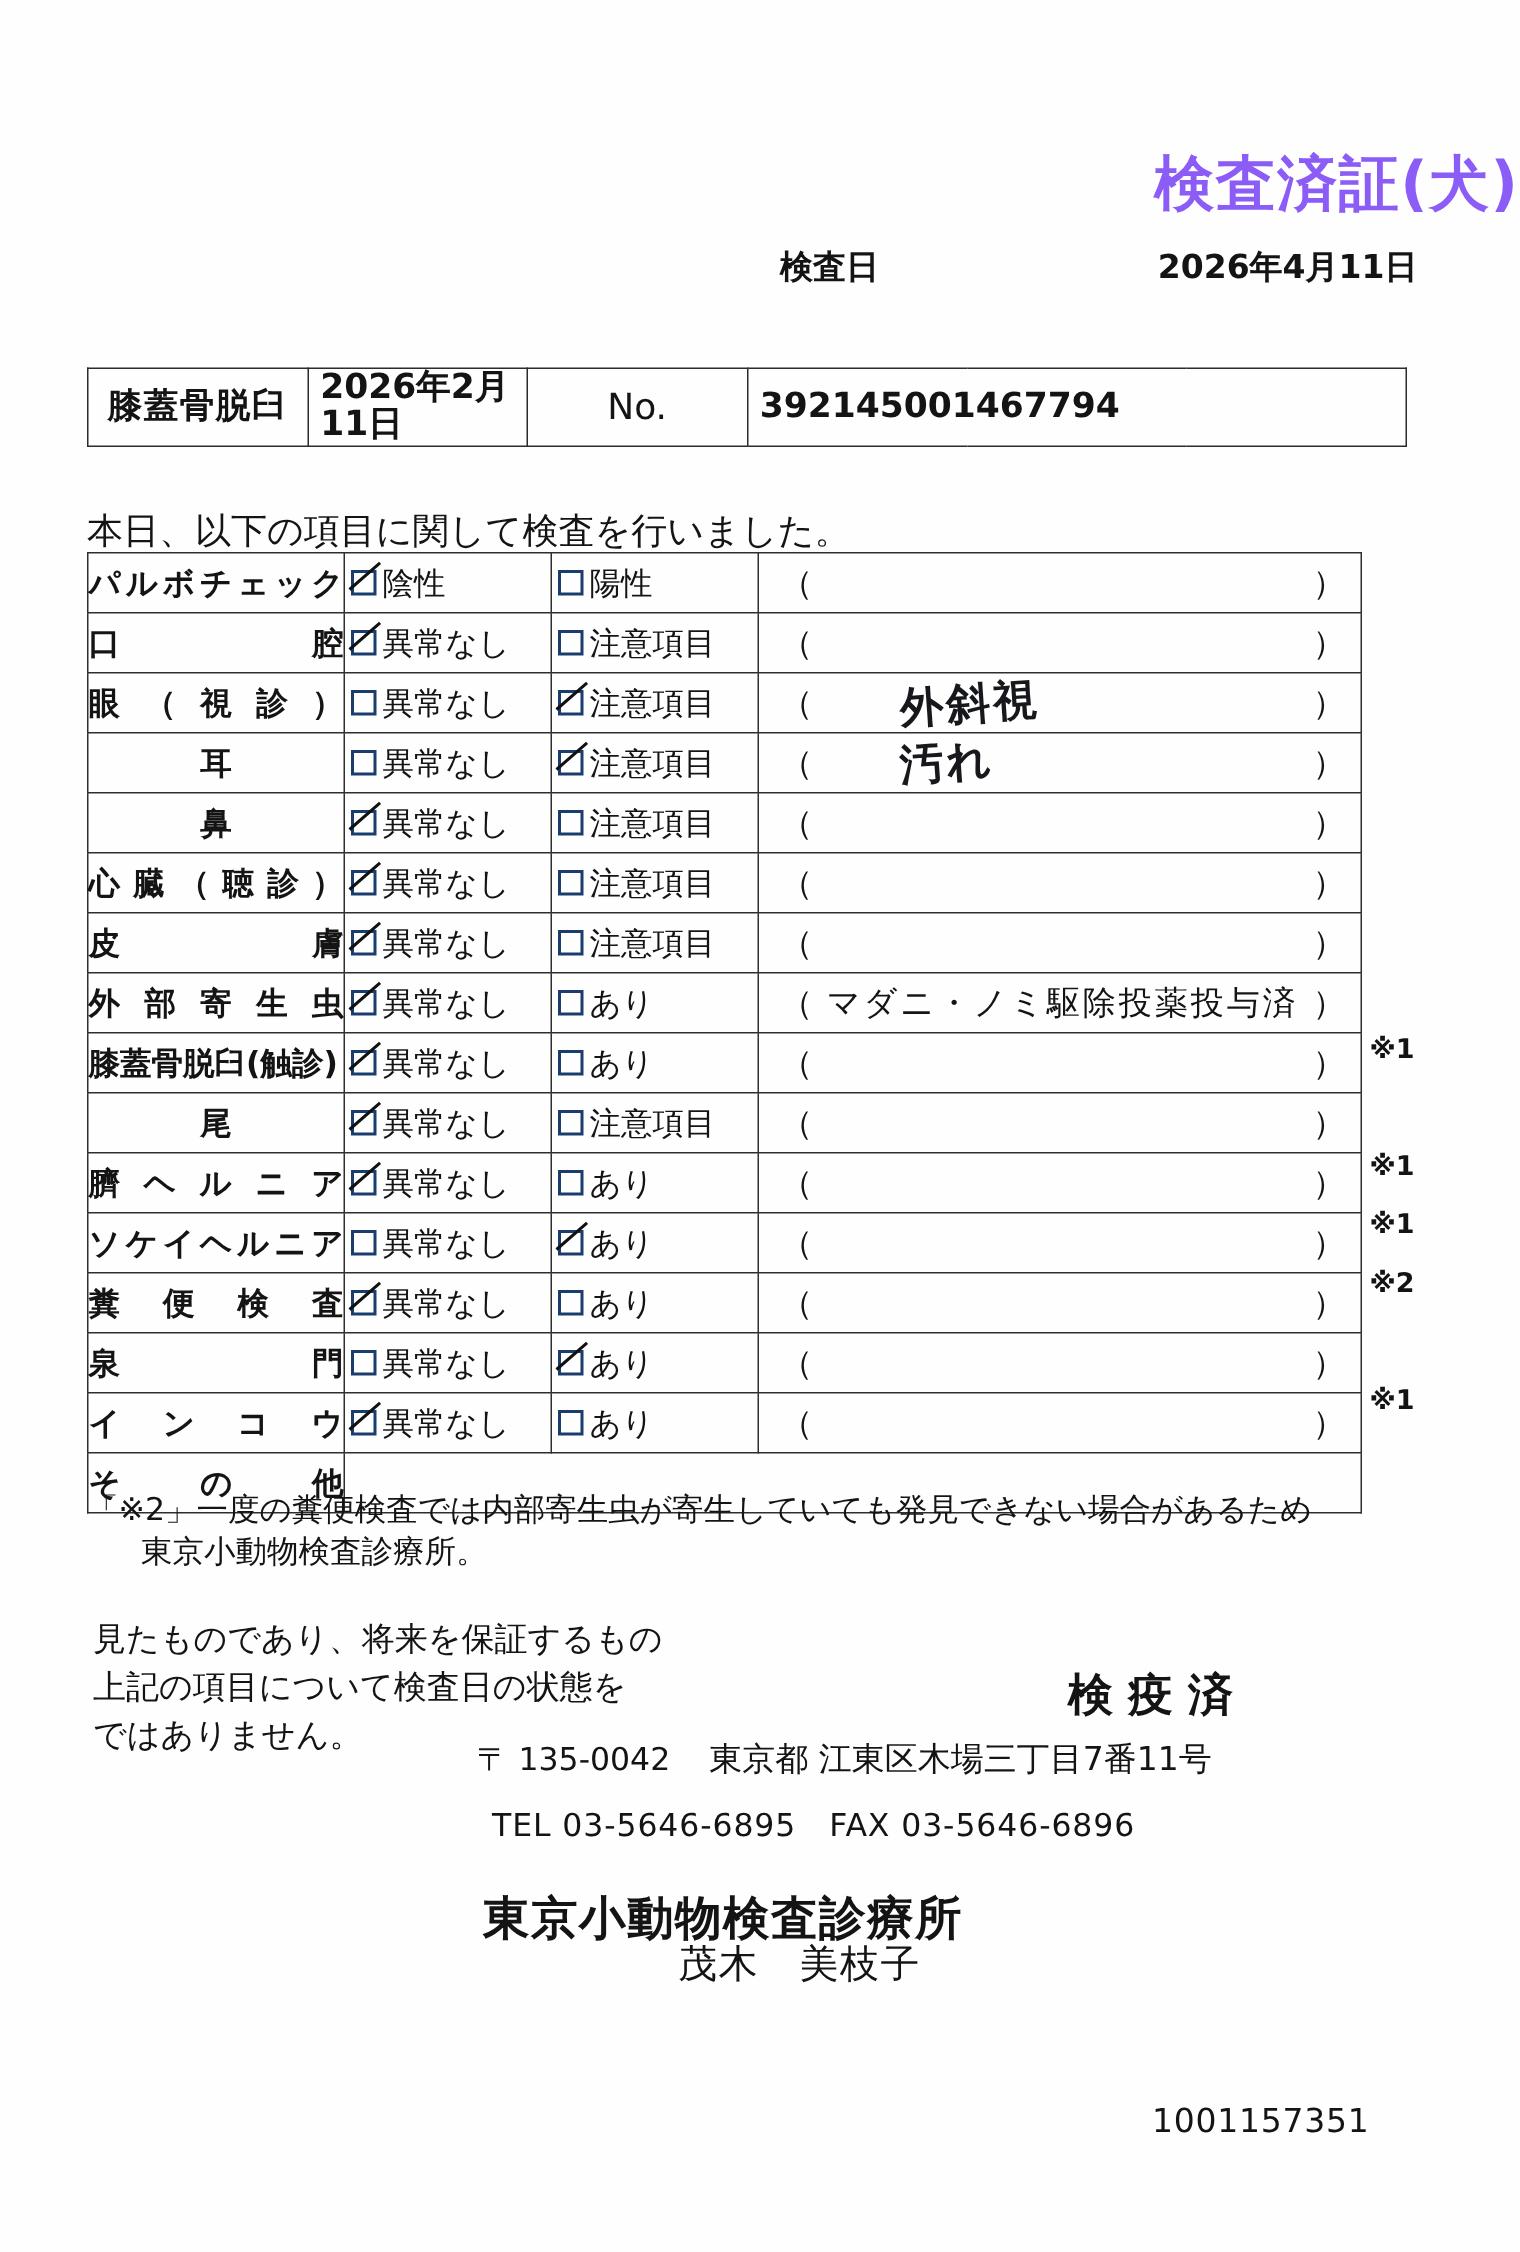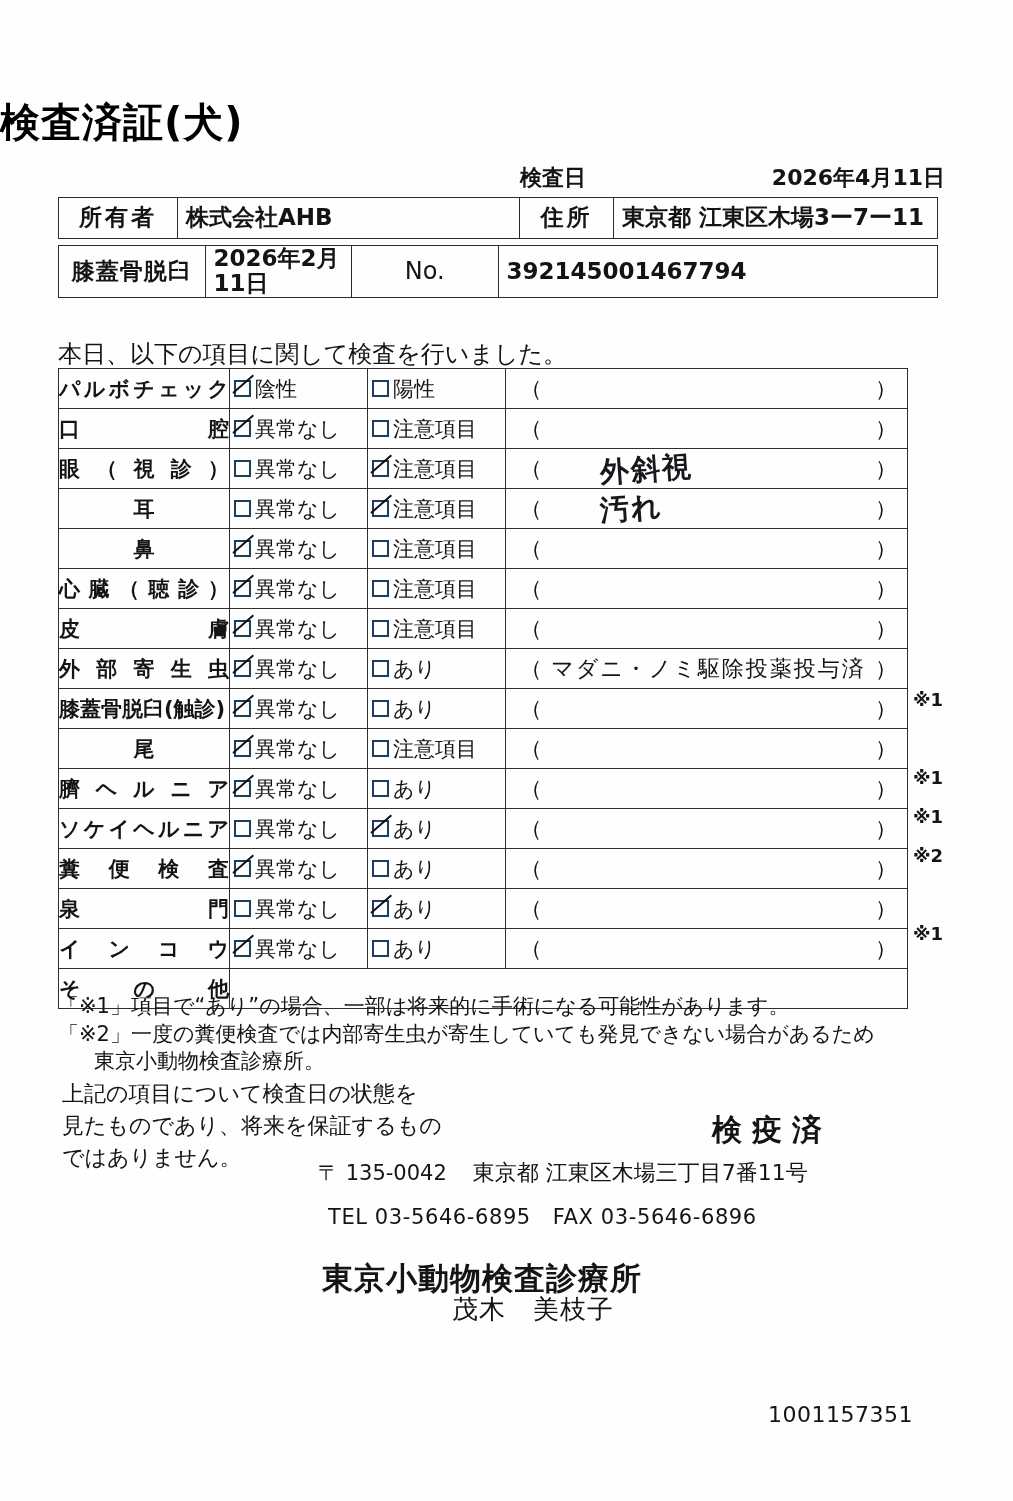--- a/index.html
+++ b/index.html
@@ -20,25 +20,25 @@
     inset: 0;
     background: #fefefe;
   }
 
   
   .doc-title {
     position: absolute;
     top: 95px;
     left: 0;
     width: 1013px;
-    text-align: left;
+    text-align: right;
     font-size: 40px;
     font-weight: 700;
     letter-spacing: 1px;
-    color: #000000;
+    color: #8b5cf6;
   }
 
   
   .exam-date-row {
     position: absolute;
     top: 163px;
     left: 520px;
     width: 425px;
     display: flex;
     align-items: baseline;
@@ -270,30 +270,20 @@
 
 <div class="page">
 
   <div class="doc-title">検査済証(犬)</div>
 
   <div class="exam-date-row">
     <span class="exam-date-label">検査日</span>
     <span class="exam-date-value">2026年4月11日</span>
   </div>
 
-  <table class="info-table t-owner">
-    <tbody>
-        <tr>
-      <td class="lbl" style="width:110px">所有者</td>
-      <td class="val" style="width:325px">株式会社AHB</td>
-      <td class="lbl" style="width:85px">住所</td>
-      <td class="val">東京都 江東区木場3ー7ー11</td>
-    </tr>
-  </tbody>
-    </table>
 
   <table class="info-table t-detail">
     <tbody>
     <tr>
       <td class="lbl" style="letter-spacing:1px">膝蓋骨脱臼</td>
       <td class="val">2026年2月11日</td>
       <td class="no-lbl">No.</td>
       <td class="val" colspan="3">392145001467794</td>
     </tr>
   </tbody>
@@ -750,28 +740,27 @@
       <div class="mark-cell"></div>
       <div class="mark-cell">※1</div>
       <div class="mark-cell">※1</div>
       <div class="mark-cell">※2</div>
       <div class="mark-cell"></div>
       <div class="mark-cell">※1</div>
       <div class="mark-cell"></div>
     </div>
 
   <div class="footnotes">
-    <div>「※1」項目で“あり”の場合、一部は将来的に手術になる可能性があります。</div>
     <div>「※2」一度の糞便検査では内部寄生虫が寄生していても発見できない場合があるため</div>
     <span class="fn-indent">東京小動物検査診療所。</span>
   </div>
 
   <div class="disclaimer">
+    <div>見たものであり、将来を保証するもの</div>
     <div>上記の項目について検査日の状態を</div>
-    <div>見たものであり、将来を保証するもの</div>
     <div>ではありません。</div>
   </div>
 
   <div class="stamp">検疫済</div>
 
   <div class="addr-line">
     <span class="zip">〒 135-0042</span><span>東京都 江東区木場三丁目7番11号</span>
   </div>
   <div class="tel-line">
     <span>TEL 03-5646-6895</span><span class="fax">FAX 03-5646-6896</span>

